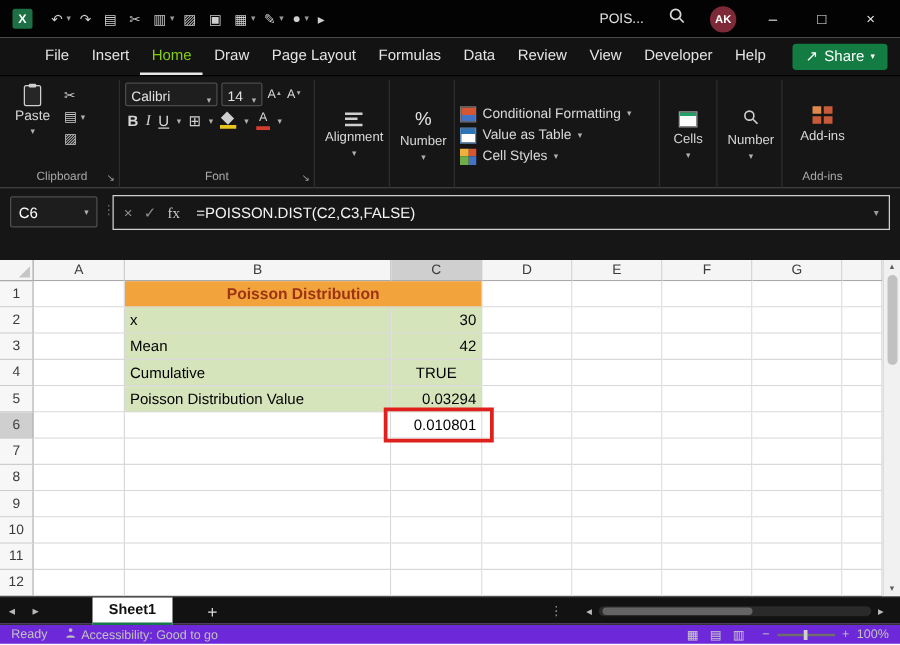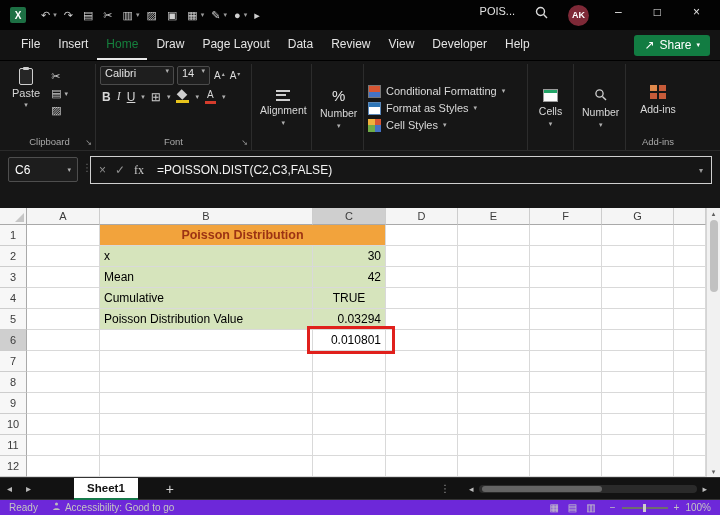--- a/index.html
+++ b/index.html
@@ -5,48 +5,48 @@
   *{box-sizing:border-box;margin:0;padding:0}
   html,body{width:720px;height:516px;overflow:hidden}
   body{font-family:"Liberation Sans",sans-serif;background:#fff;position:relative}
 
   
   .titlebar{height:30px;background:#030303;display:flex;align-items:center;color:#d9d9d9;padding:0 10px;gap:4px}
   .xlogo{width:16px;height:16px;background:#1D7044;border-radius:2px;color:#fff;font-size:10px;font-weight:bold;display:flex;align-items:center;justify-content:center;margin-right:6px}
   .qat{display:flex;align-items:center}
   .qat-ic{font-size:11px;color:#cfcfcf;margin:0 5px}
   .qat-caret{font-size:7px;color:#9a9a9a;margin:0 2px 0 -2px}
-  .tb-right{display:flex;align-items:flex-start;gap:20px;margin-left:auto;padding-right:4px}
+  .tb-right{display:flex;align-items:center;gap:20px;margin-left:auto;padding-right:4px}
   .tb-title{font-size:11px;color:#e3e3e3}
   .avatar{width:21px;height:21px;border-radius:50%;color:#fff;font-size:9px;font-weight:bold;display:flex;align-items:center;justify-content:center}
   .wbtn{font-size:12px;color:#e6e6e6;padding:0 6px}
 
   
-  .menubar{height:30px;background:#131313;display:flex;align-items:center;padding-left:12px}
+  .menubar{height:30px;background:#131313;display:flex;align-items:center;padding-left:27px}
   .mtabs{display:flex;height:30px}
   .mtab{height:30px;display:flex;align-items:center;padding:0 9px;font-size:12px;color:#e4e4e4;border-bottom:2px solid transparent}
-  .mtab.active{border-bottom-color:#e8e8e8;color:#15803d}
+  .mtab.active{border-bottom-color:#e8e8e8;color:#84cc16}
   .share{margin-left:auto;margin-right:10px;height:21px;border-radius:3px;display:flex;align-items:center;gap:5px;padding:0 10px;font-size:12px;color:#fff}
   .s-caret{font-size:7px}
 
   
   .ribbon{height:90px;background:#161616;display:flex;padding:3px 0 0 4px;color:#d6d6d6;border-top:1px solid #000}
   .rgroup{display:flex;flex-direction:column;justify-content:space-between;border-right:1px solid #2c2c2c;padding:2px 4px 0;position:relative}
   .rbody{flex:1;display:flex}
   .rlabel{font-size:9.5px;color:#a9a9a9;text-align:center;padding:2px 0 3px}
   .launcher{position:absolute;right:3px;bottom:3px;font-size:8px;color:#9a9a9a}
   .rcaret{font-size:7px;color:#b0b0b0}
   .clip-body{gap:7px}
   .paste{display:flex;flex-direction:column;align-items:center;gap:2px;font-size:11px;padding:2px 4px}
   .paste-ic{width:14px;height:17px;border:1px solid #cfcfcf;border-radius:2px;position:relative;background:#262626}
   .paste-ic::before{content:'';position:absolute;top:-2px;left:3px;width:6px;height:3px;background:#cfcfcf;border-radius:1px}
   .clip-col{display:flex;flex-direction:column;gap:4px;padding-top:4px;font-size:11px}
   .clip-it{display:flex;align-items:center;gap:3px;color:#cfcfcf}
   .f-row1{display:flex;gap:3px;align-items:center}
-  .fname,.fsize{height:19px;border:1px solid #4b4b4b;background:#1e1e1e;font-size:11px;display:flex;align-items:flex-start;justify-content:space-between;padding:0 4px;border-radius:2px;color:#e2e2e2}
+  .fname,.fsize{height:19px;border:1px solid #4b4b4b;background:#1e1e1e;font-size:11px;display:flex;align-items:flex-end;justify-content:space-between;padding:0 4px;border-radius:2px;color:#e2e2e2}
   .fname{width:74px}.fsize{width:33px}
   .grow{display:flex;align-items:flex-start;gap:1px;font-size:10px;color:#dcdcdc;padding:0 1px}
   .tiny{font-size:6px;color:#b0b0b0}
   .f-row2{display:flex;gap:6px;align-items:center;font-size:12px;padding:4px 2px 0}
   .bld{font-weight:bold}
   .itl{font-style:italic;font-family:"Liberation Serif",serif}
   .und{text-decoration:underline}
   .bord{font-size:12px;color:#cfcfcf}
   .fill-ic{width:13px;height:13px;position:relative;display:inline-block}
   .fill-ic::before{content:'';position:absolute;left:2px;top:1px;width:8px;height:7px;background:#cfcfcf;transform:rotate(45deg)}
@@ -159,20 +159,21 @@
   </div>
 </div>
 
 <div class="menubar">
   <div class="mtabs">
       <div class="mtab">File</div>
       <div class="mtab">Insert</div>
       <div class="mtab active">Home</div>
       <div class="mtab">Draw</div>
       <div class="mtab">Page Layout</div>
+      <div class="mtab">Formulas</div>
       <div class="mtab">Data</div>
       <div class="mtab">Review</div>
       <div class="mtab">View</div>
       <div class="mtab">Developer</div>
       <div class="mtab">Help</div>
     </div>
   <div class="share" style="background: rgb(18, 124, 66);">
     <span>↗</span>
     <span>Share</span>
     <span class="s-caret">▾</span>
@@ -267,21 +268,21 @@
 
   <div class="rgroup" style="width:164px">
     <div class="st-col">
       <div class="st-row">
         <span class="cf-ic"></span>
         <span>Conditional Formatting</span>
         <span class="rcaret">▾</span>
       </div>
       <div class="st-row">
         <span class="fat-ic"></span>
-        <span>Format as Styles</span>
+        <span>Value as Table</span>
         <span class="rcaret">▾</span>
       </div>
       <div class="st-row">
         <span class="cs-ic">
             <i style="background:#F0B13C"></i>
             <i style="background:#D65532"></i>
             <i style="background:#70AD47"></i>
             <i style="background:#4472C4"></i>
           </span>
         <span>Cell Styles</span>

